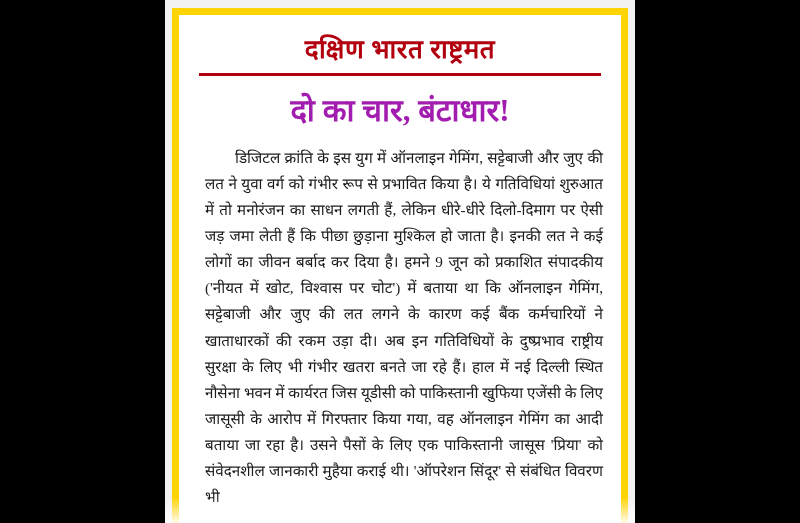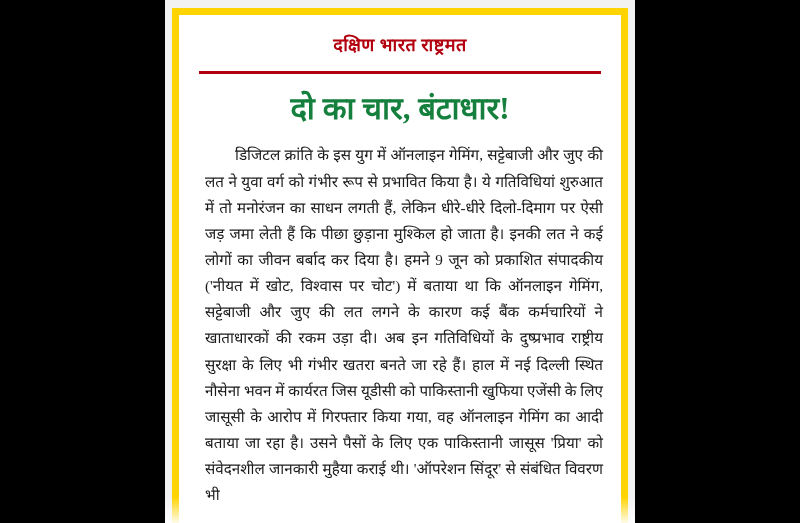--- a/index.html
+++ b/index.html
@@ -44,33 +44,33 @@
     width: 100%;
     height: 100%;
     box-sizing: border-box;
     background: #ffffff;
     overflow: hidden;
   }
   .masthead {
     text-align: center;
     color: #b3000f;
     font-weight: bold;
-    font-size: 18px;
+    font-size: 26px;
     letter-spacing: 0.5px;
     line-height: 1.15;
-    padding: 10px 4px 15px 4px;
+    padding: 10px 4px 8px 4px;
   }
   .rule {
     height: 3px;
     background: #b3000f;
     margin: 0 6px 10px 6px;
   }
   .headline {
     text-align: center;
-    color: #15803d;
+    color: #a21caf;
     font-weight: bold;
     font-size: 31px;
     line-height: 1.25;
     padding: 6px 4px 14px 4px;
   }
   .body-text {
     color: #1a1a1a;
     font-size: 15.2px;
     line-height: 1.72;
     text-align: justify;

